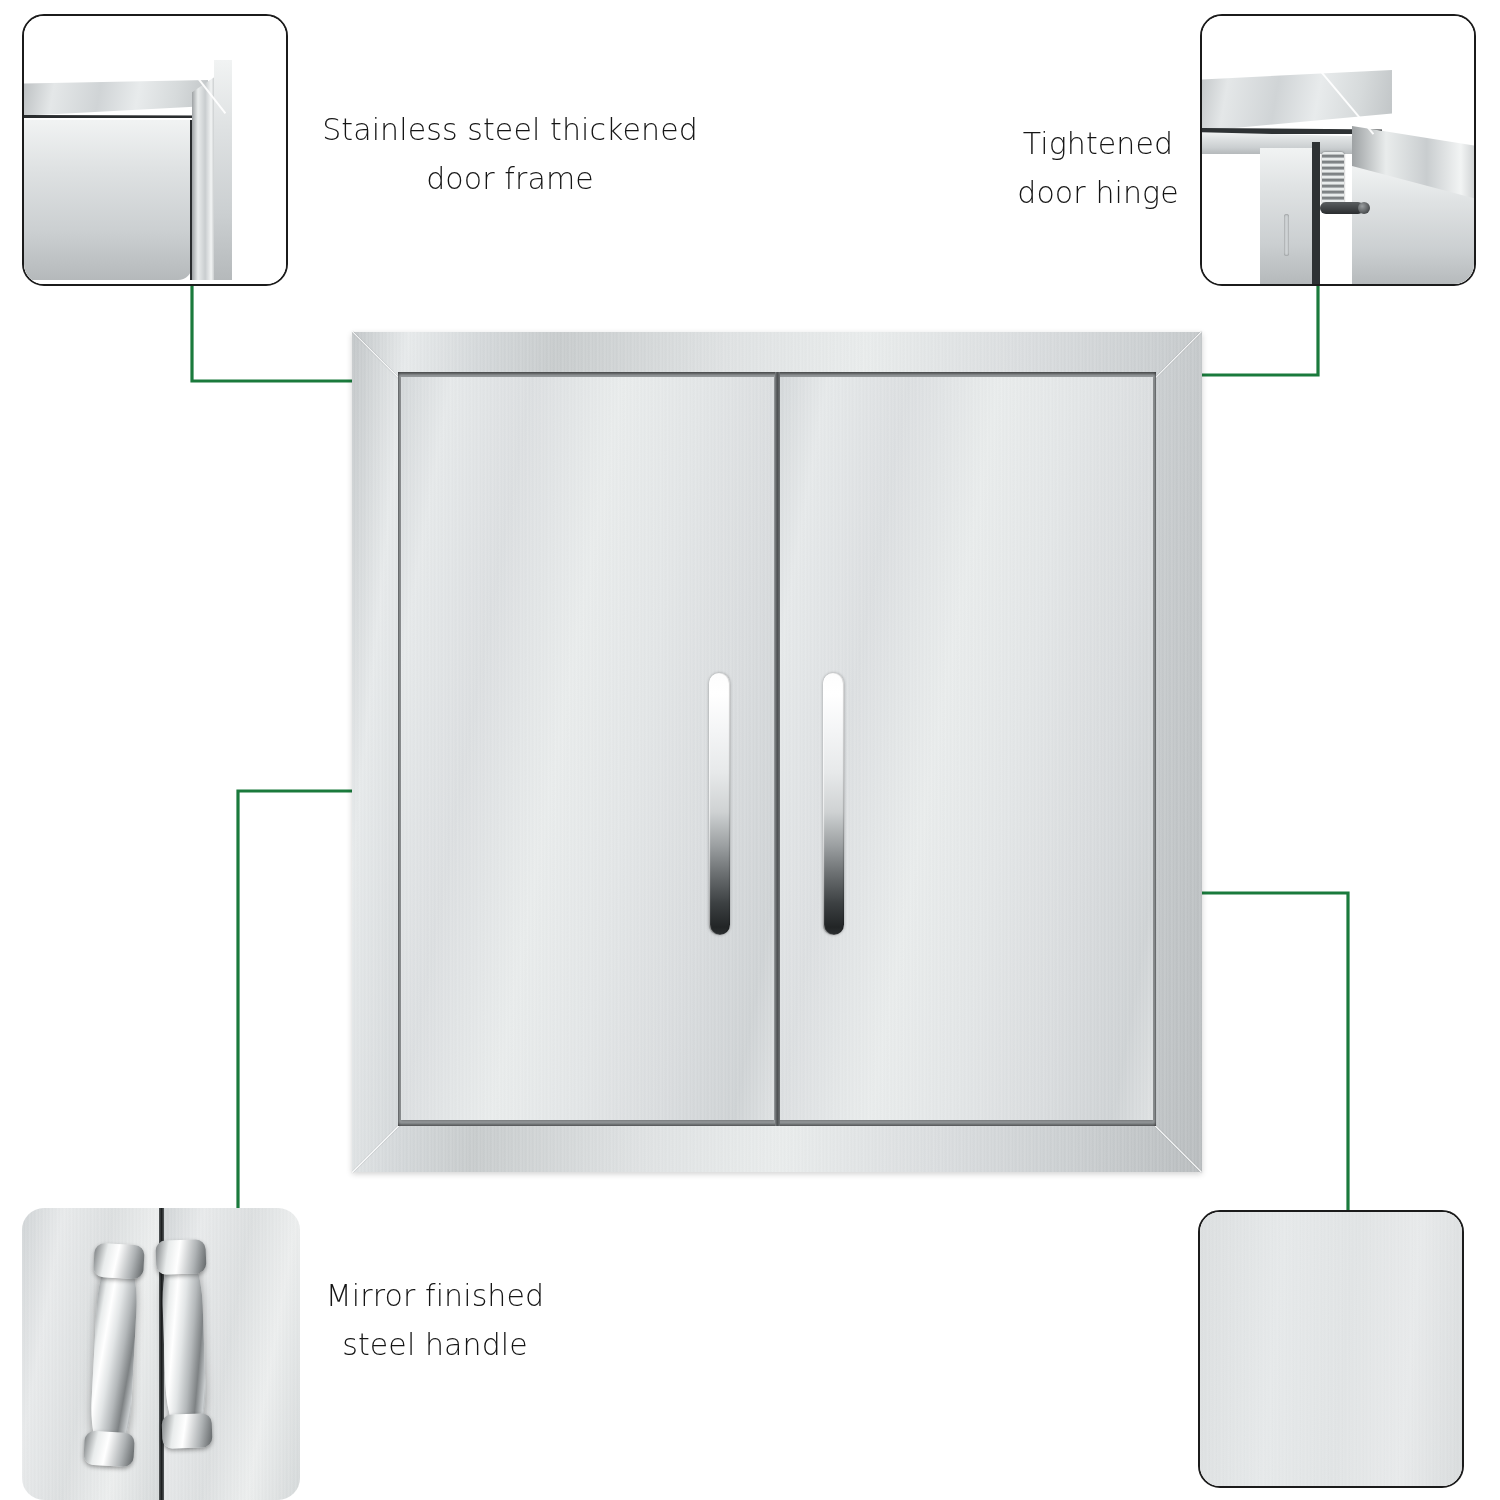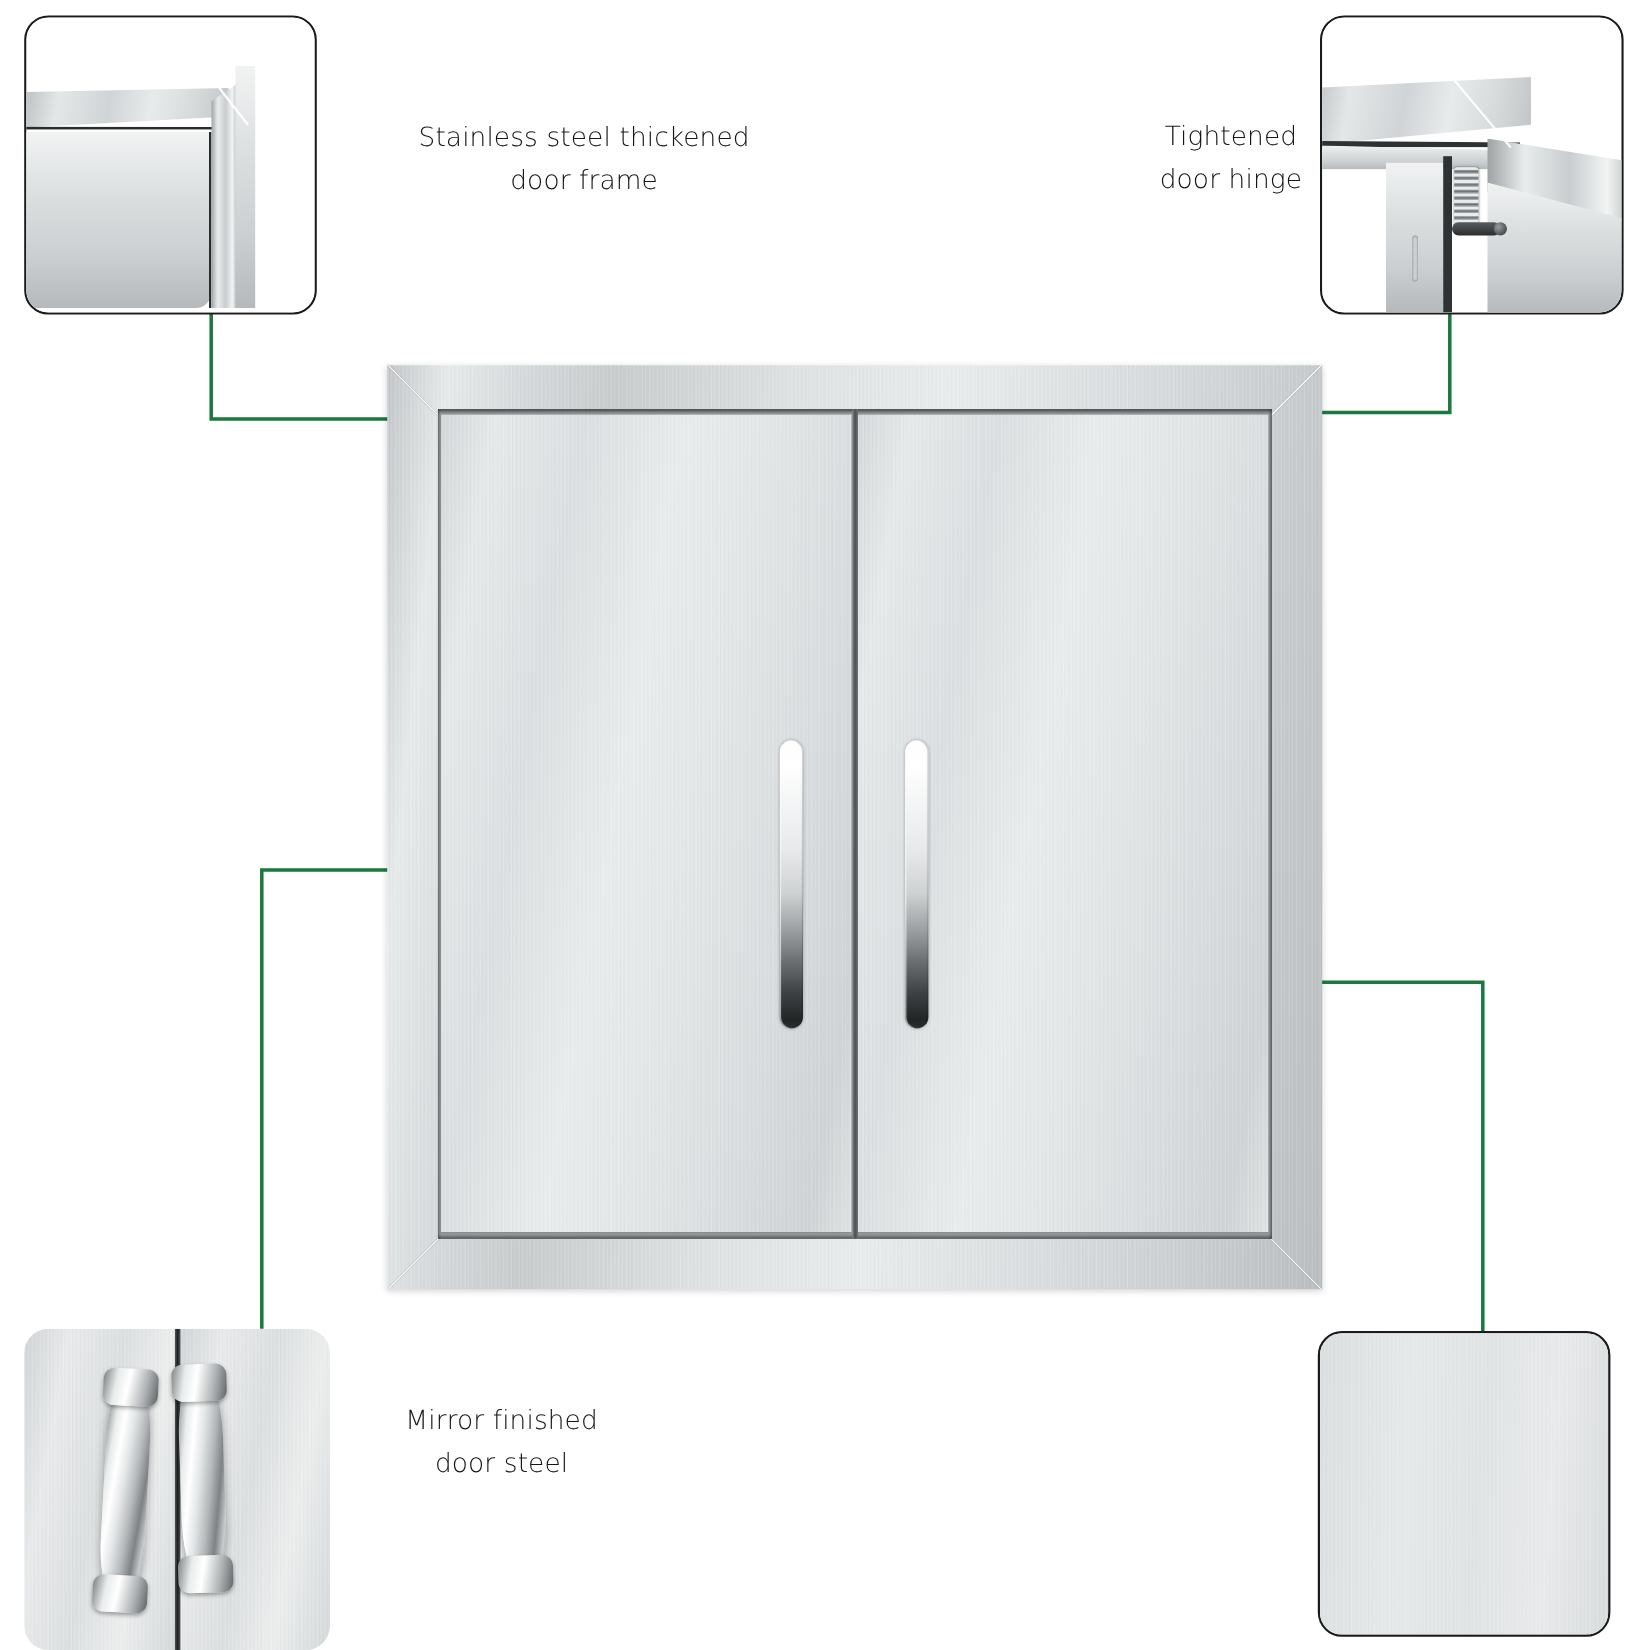--- a/index.html
+++ b/index.html
@@ -29,26 +29,25 @@
   .callout-card.bordered {
     border: 2.5px solid #1b1b1b;
   }
 
   
   .callout-label {
     position: absolute;
     color: #151515;
     font-family: "DejaVu Sans", sans-serif;
     font-weight: 300;
-    font-size: 24px;
+    font-size: 30px;
     line-height: 1.62;
     letter-spacing: 0.1px;
     white-space: pre-line;
     text-align: center;
-    margin-left: 21px;
   }
 
   
   #connectors {
     position: absolute;
     left: 0; top: 0;
     width: 1500px;
     height: 1500px;
     pointer-events: none;
   }
@@ -297,40 +296,40 @@
       <div class="art steel-c" style="left:82px; top:198px; width:5px; height:42px; border-radius:3px; background:#cfd3d5; box-shadow:inset 0 0 2px rgba(0,0,0,.5);"></div>
 
       <div class="hinge-barrel" style="left:120px; top:136px; width:22px; height:52px;"></div>
       <div class="dark-gap" style="left:118px; top:186px; width:44px; height:12px; border-radius:6px;
                   background:linear-gradient(180deg,#5a5e60,#2a2d2f);"></div>
       <div class="dark-gap" style="left:156px; top:186px; width:12px; height:12px; border-radius:50%;
                   background:radial-gradient(circle at 35% 35%,#9a9ea0,#2a2d2f);"></div>
     </div>
   </div>
 
-  <div class="callout-label" style="left:1000px; top:105px; width:196px; text-align:center;">Tightened
+  <div class="callout-label" style="left:1000px; top:120px; width:196px; text-align:center;">Tightened
 door hinge</div>
 
   <div class="callout-card" style="left:22px; top:1208px; width:278px; height:292px;">
     <div class="art">
       <div class="bl-panel" style="left:0; width:50%;">
         <div class="brushed"></div>
       </div>
       <div class="bl-panel" style="left:50.5%; right:0;">
         <div class="brushed"></div>
       </div>
       <div class="dark-gap" style="left:49.2%; top:0; width:5px; height:100%;
                   background:linear-gradient(90deg,#55595b,#1d2021,#55595b);"></div>
       <div class="big-handle" style="left:72px; top:42px; height:210px; transform:rotate(3deg);"></div>
       <div class="big-handle" style="left:142px; top:38px; height:196px; transform:rotate(-2deg);"></div>
     </div>
   </div>
 
   <div class="callout-label" style="left:310px; top:1272px; width:250px;">Mirror finished
-door steel</div>
+steel handle</div>
 
   <div class="callout-card bordered" style="left:1198px; top:1210px; width:262px; height:274px;">
     <div class="plate-304">
       <div class="brushed" style="opacity:.40;"></div>
     </div>
   </div>
 
 
 </div>
 

